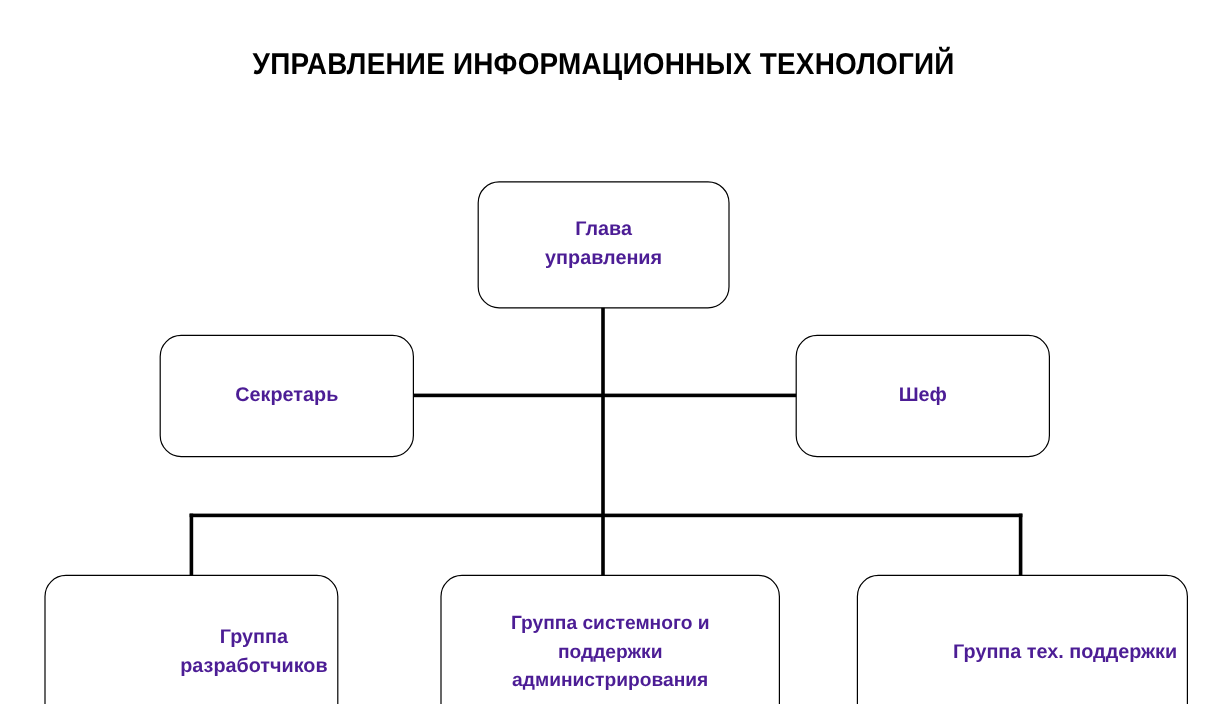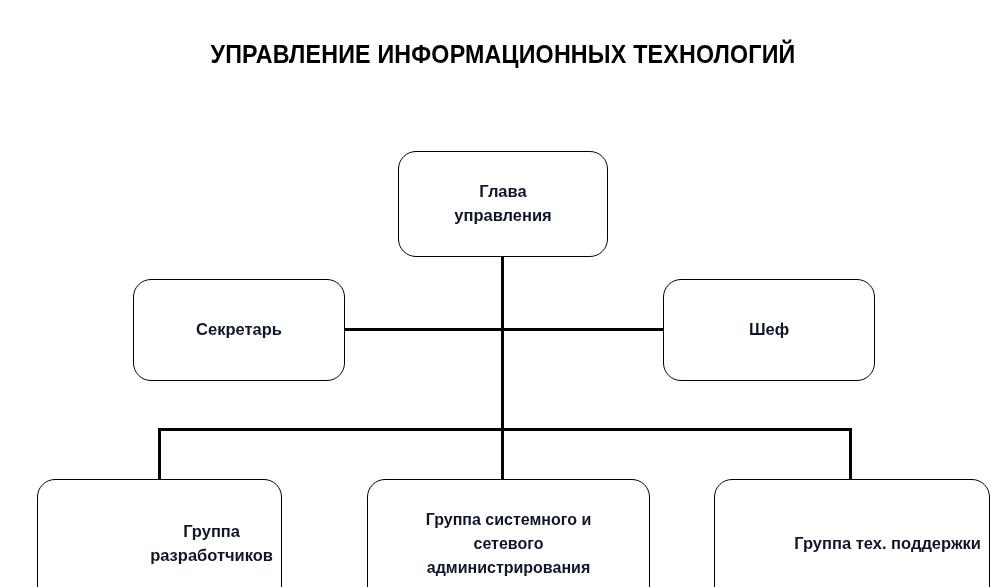--- a/index.html
+++ b/index.html
@@ -41,21 +41,21 @@
     align-items: center;
     justify-content: center;
     text-align: center;
     z-index: 3;
   }
   .node .node-label {
     font-family: "Liberation Sans", "DejaVu Sans", sans-serif;
     font-weight: bold;
     font-size: 16.5px;
     line-height: 1.45;
-    color: #0f172a;
+    color: #4c1d95;
     white-space: pre-line;
     padding: 0 8px;
   }
   
   #node-head      { left: 398px; top: 122px; width: 210px; height: 106px; }
   #node-secretary { left: 133px; top: 250px; width: 212px; height: 102px; }
   #node-chief     { left: 663px; top: 250px; width: 212px; height: 102px; }
   #node-dev       { left:  37px; top: 450px; width: 245px; height: 130px; justify-content: flex-end; }
   #node-sysnet    { left: 367px; top: 450px; width: 283px; height: 130px; }
   #node-support   { left: 714px; top: 450px; width: 276px; height: 130px; justify-content: flex-end; }
@@ -107,21 +107,21 @@
     <span class="node-label">Шеф</span>
   </div>
 
   <div class="node" id="node-dev">
     <span class="node-label">Группа
 разработчиков</span>
   </div>
 
   <div class="node" id="node-sysnet">
     <span class="node-label">Группа системного и
-сетевого
+поддержки
 администрирования</span>
   </div>
 
   <div class="node" id="node-support">
     <span class="node-label">Группа тех. поддержки</span>
   </div>
 
 </div>
 
 </body></html>

